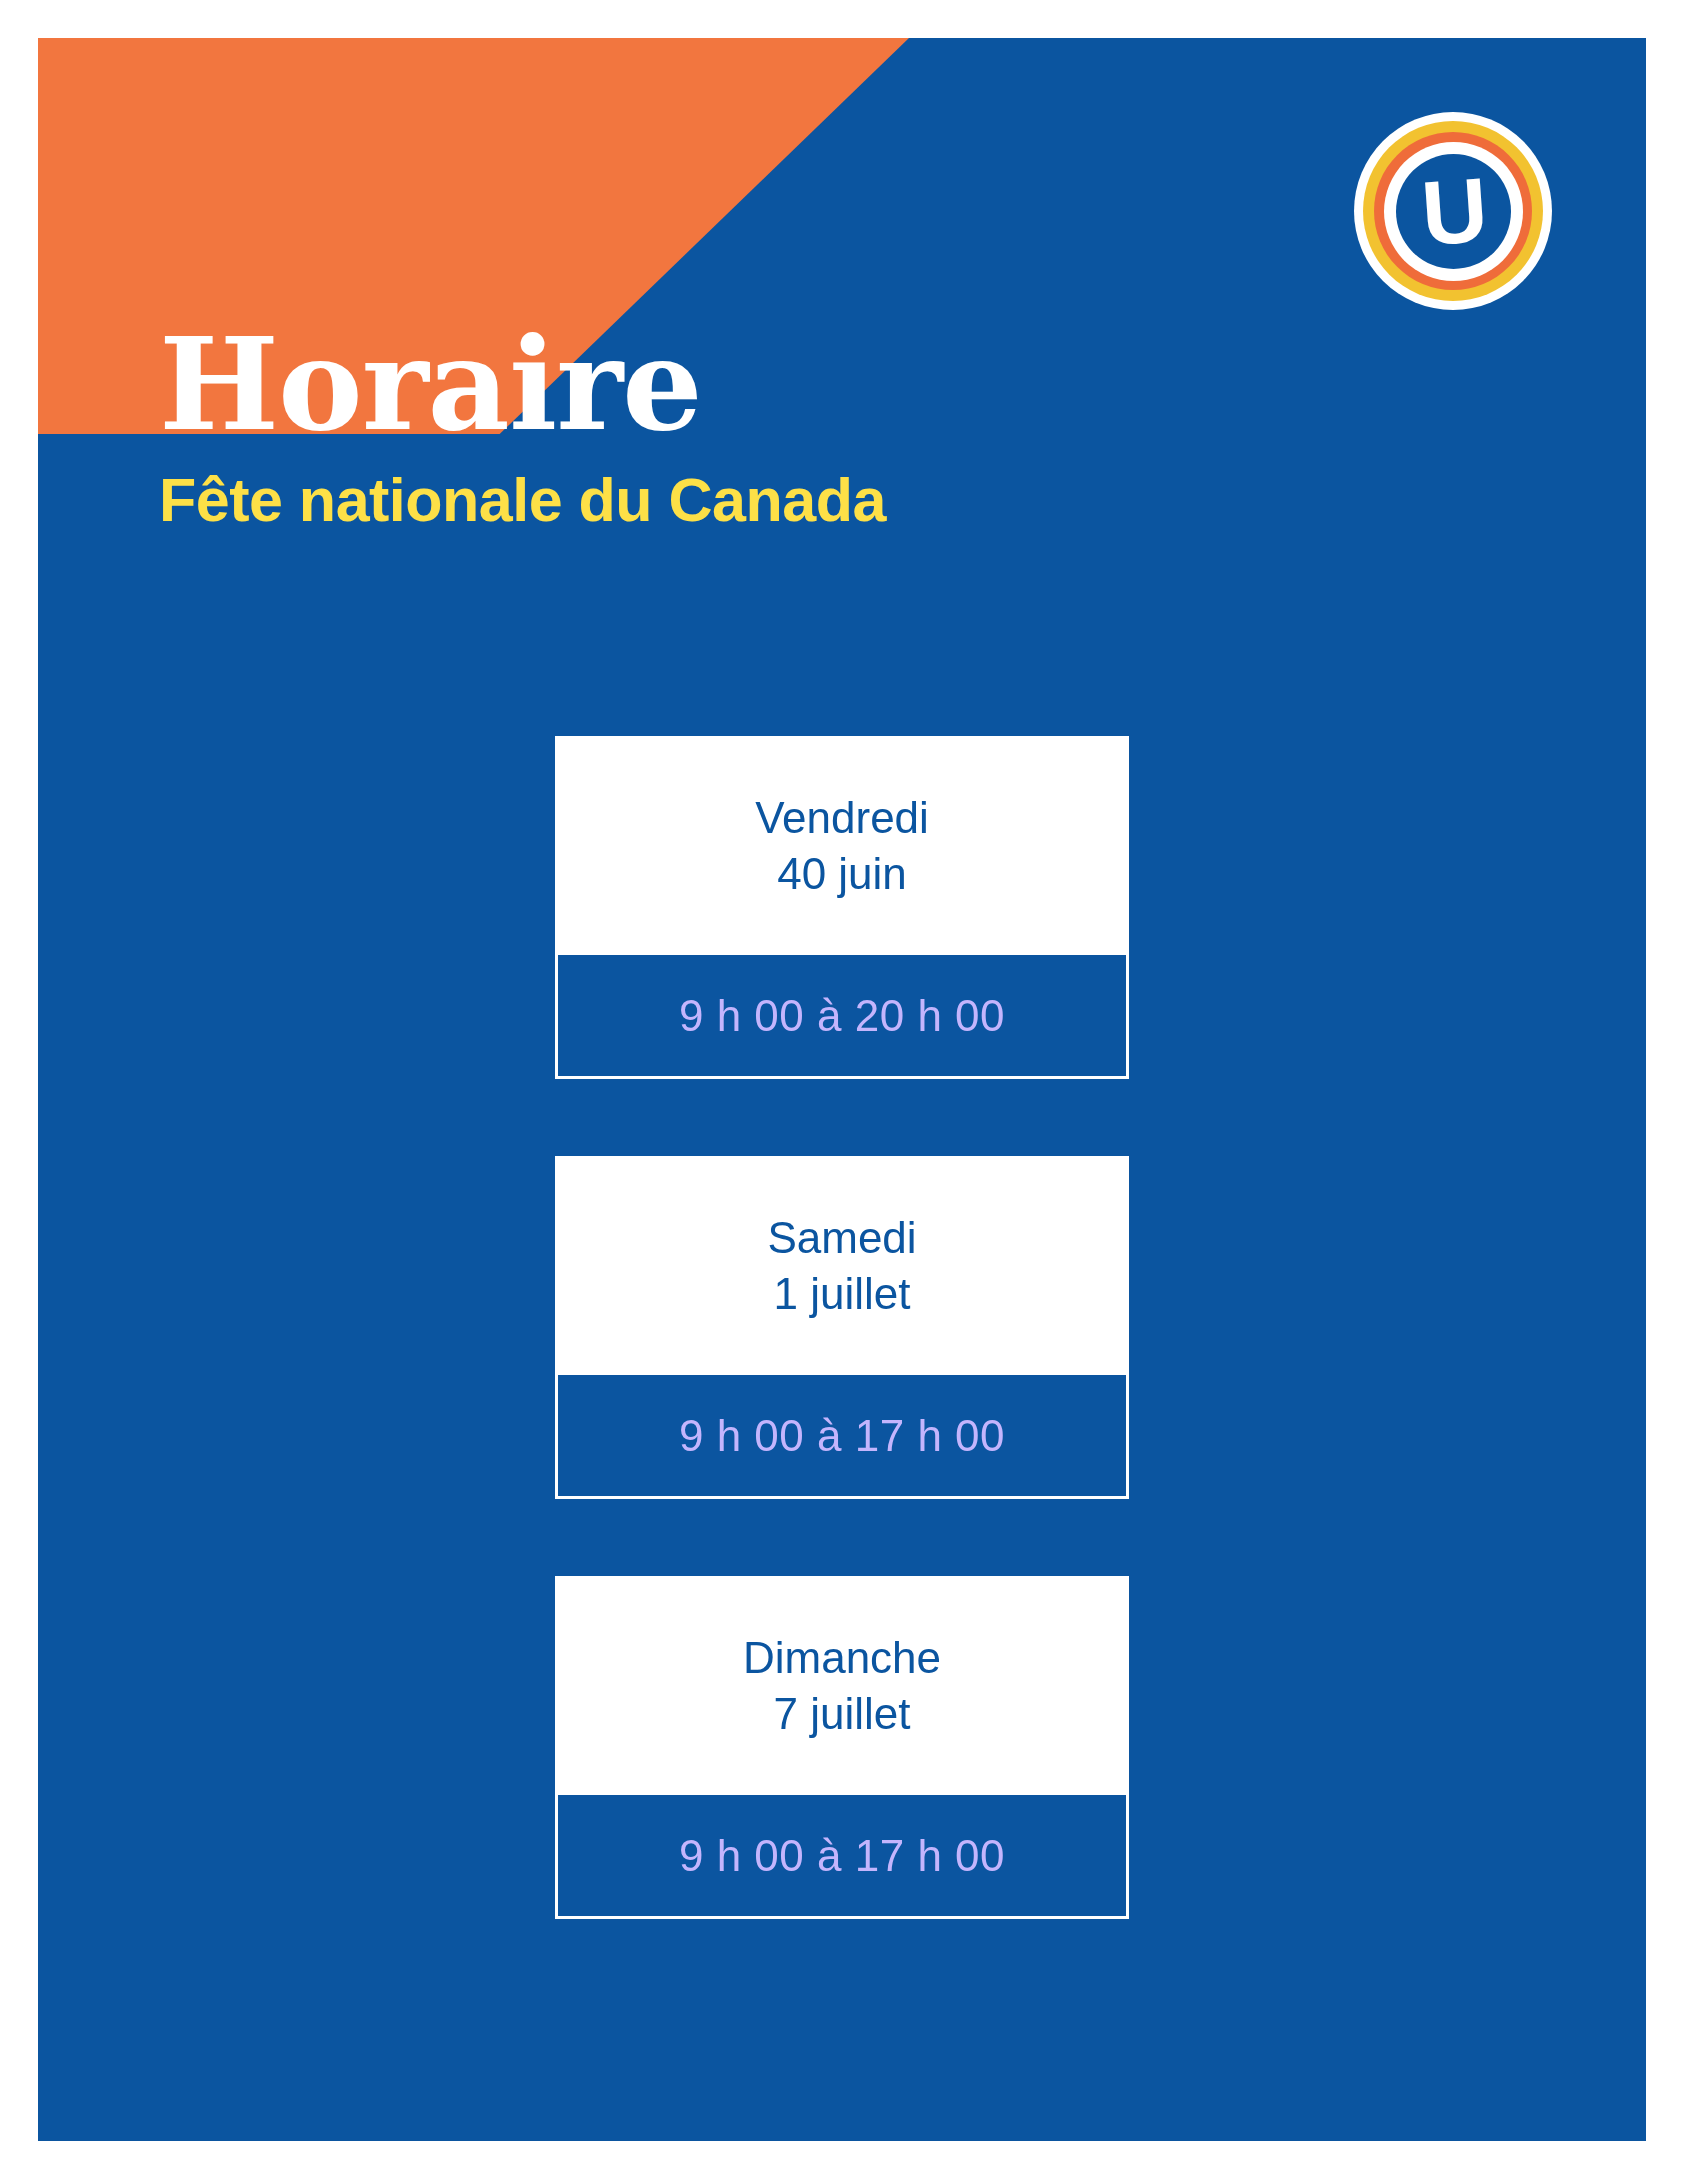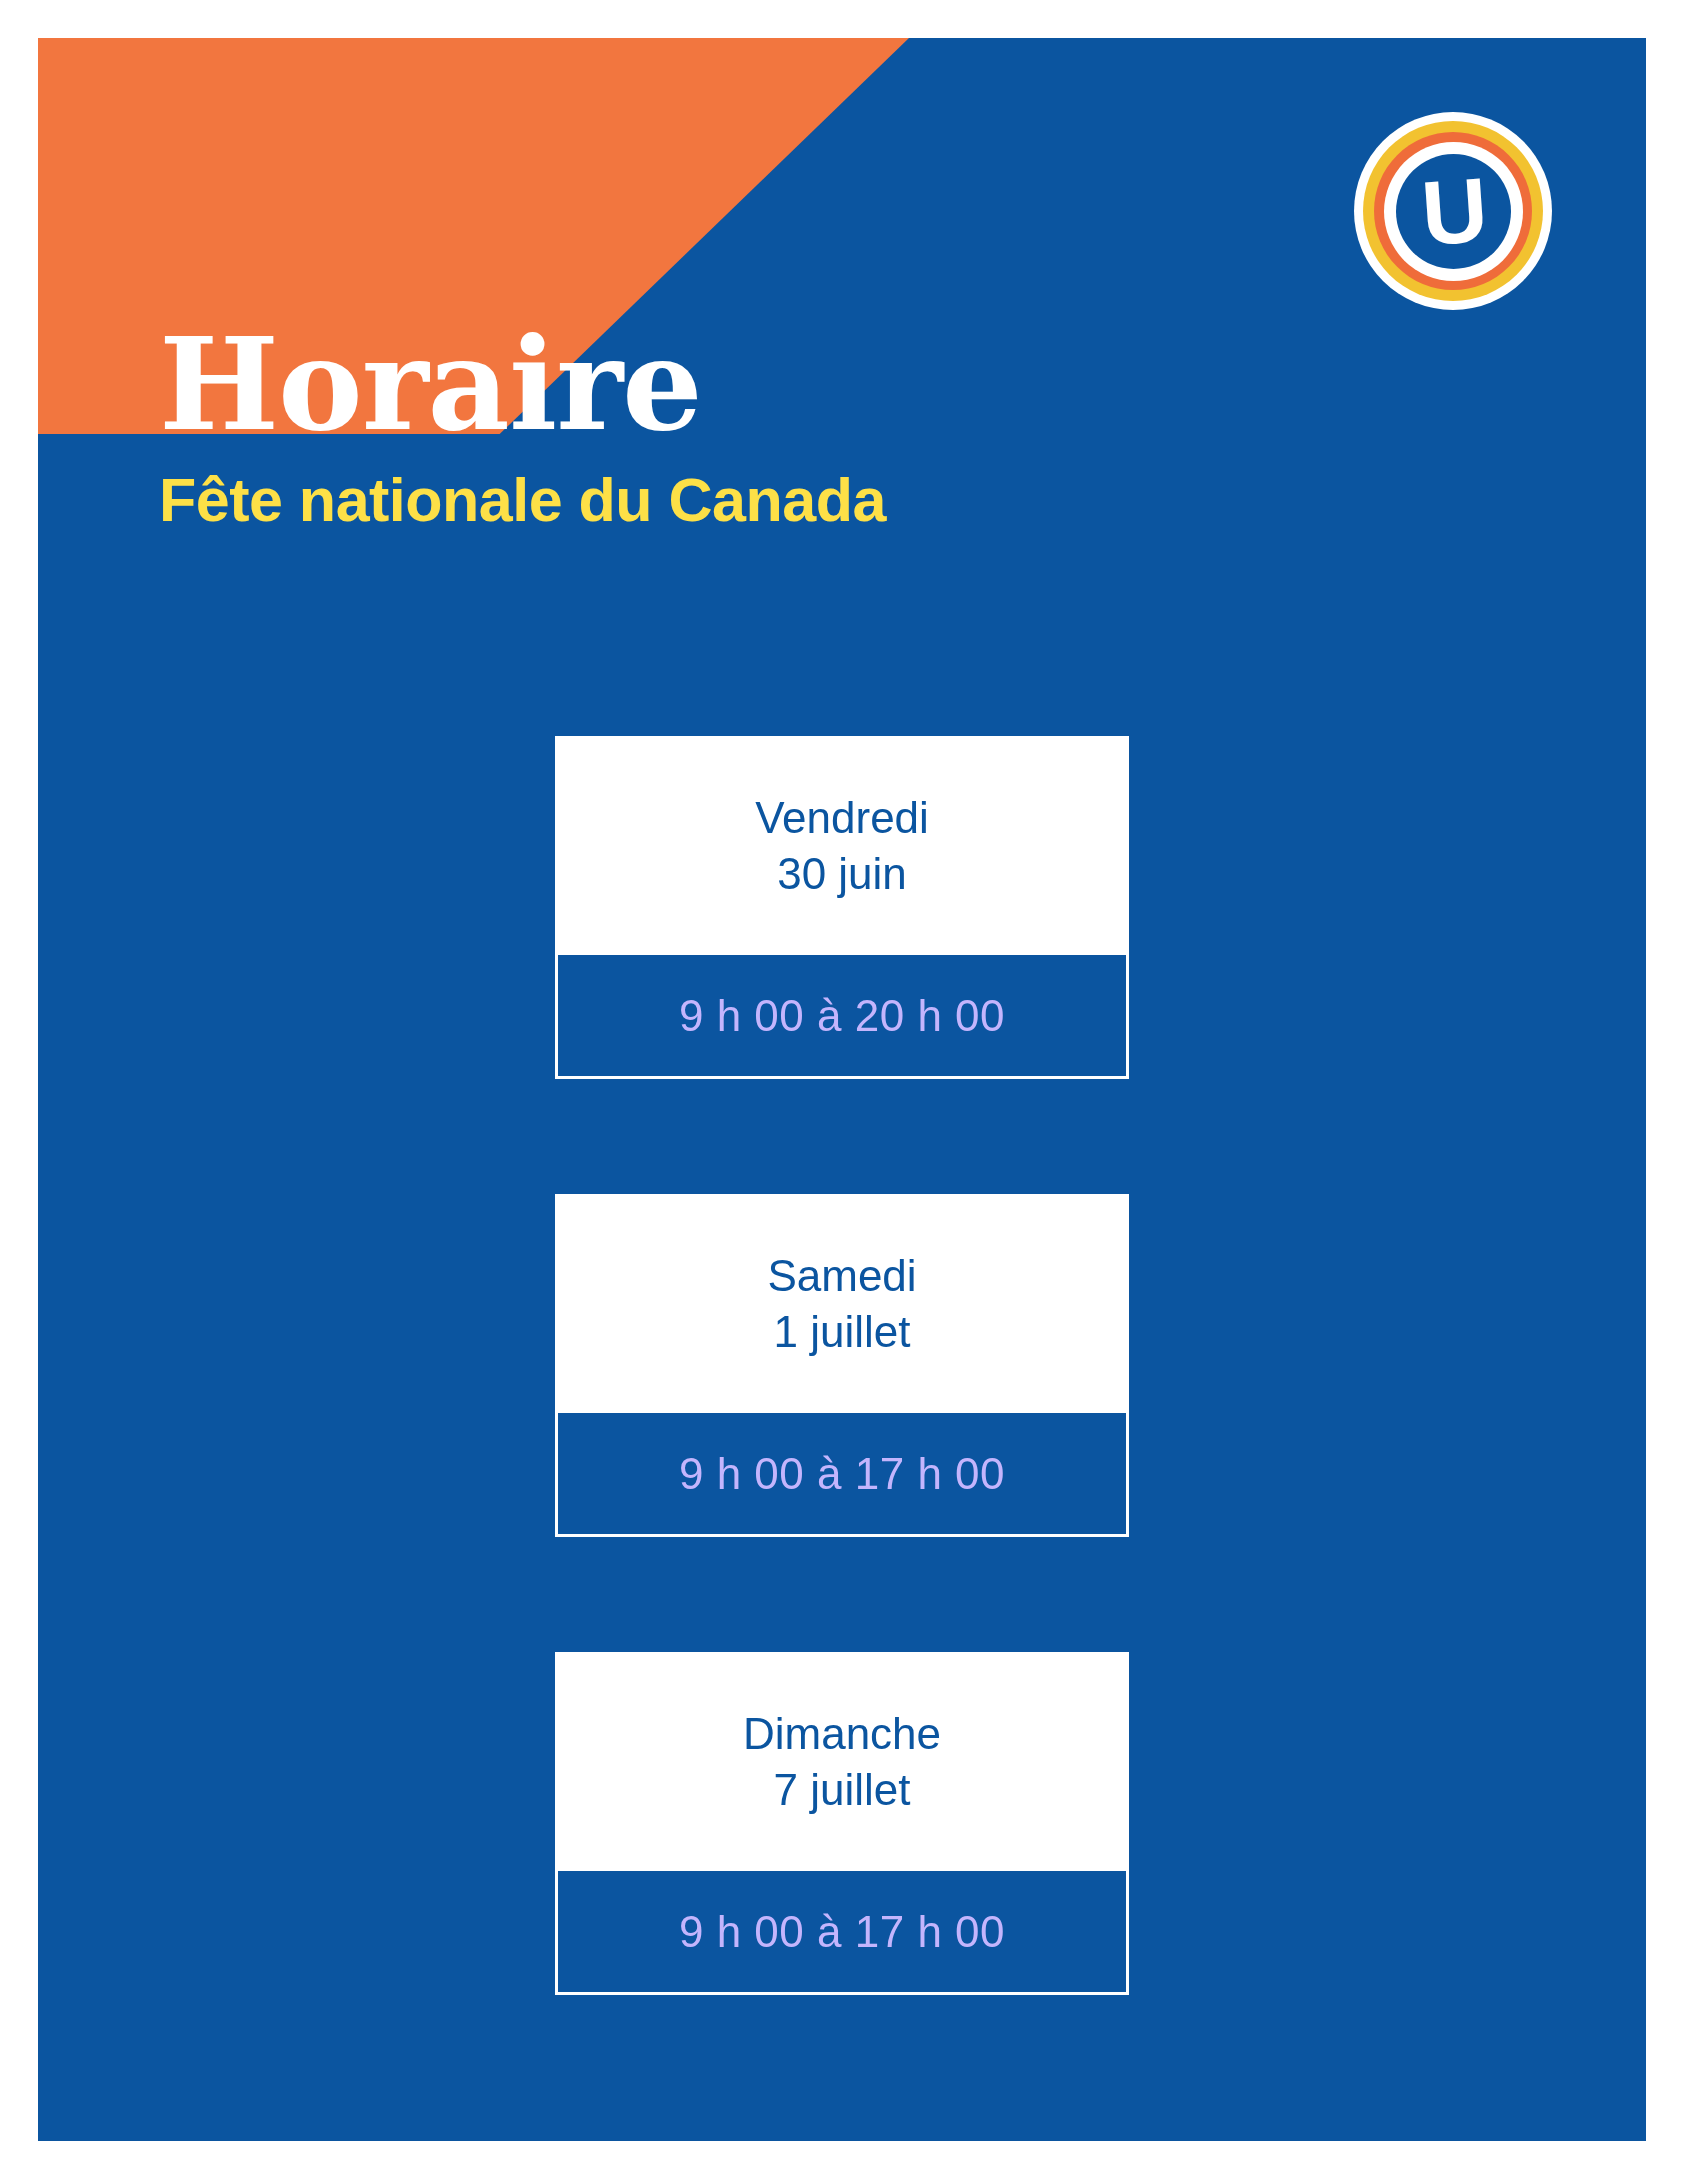--- a/index.html
+++ b/index.html
@@ -133,21 +133,21 @@
 
   
   .cards {
     position: absolute;
     left: 0;
     top: 698px;
     width: 1608px;
     display: flex;
     flex-direction: column;
     align-items: center;
-    gap: 115px;
+    gap: 77px;
   }
   .card {
     width: 574px;
     background: transparent;
   }
   .card-day {
     background: #ffffff;
     color: #0b55a0;
     text-align: center;
     padding: 48px 20px 44px 20px;
@@ -201,21 +201,21 @@
     <div class="title-block">
       <h1 class="poster-title">Horaire</h1>
       <h2 class="poster-subtitle">Fête nationale du Canada</h2>
     </div>
 
     <div class="cards">
 
       <div class="card">
         <div class="card-day">
           <span class="weekday">Vendredi</span>
-          <span class="date">30 juin</span>
+          <span class="date">40 juin</span>
         </div>
         <div class="card-hours">9 h 00 à 20 h 00</div>
       </div>
 
       <div class="card">
         <div class="card-day">
           <span class="weekday">Samedi</span>
           <span class="date">1 juillet</span>
         </div>
         <div class="card-hours">9 h 00 à 17 h 00</div>

